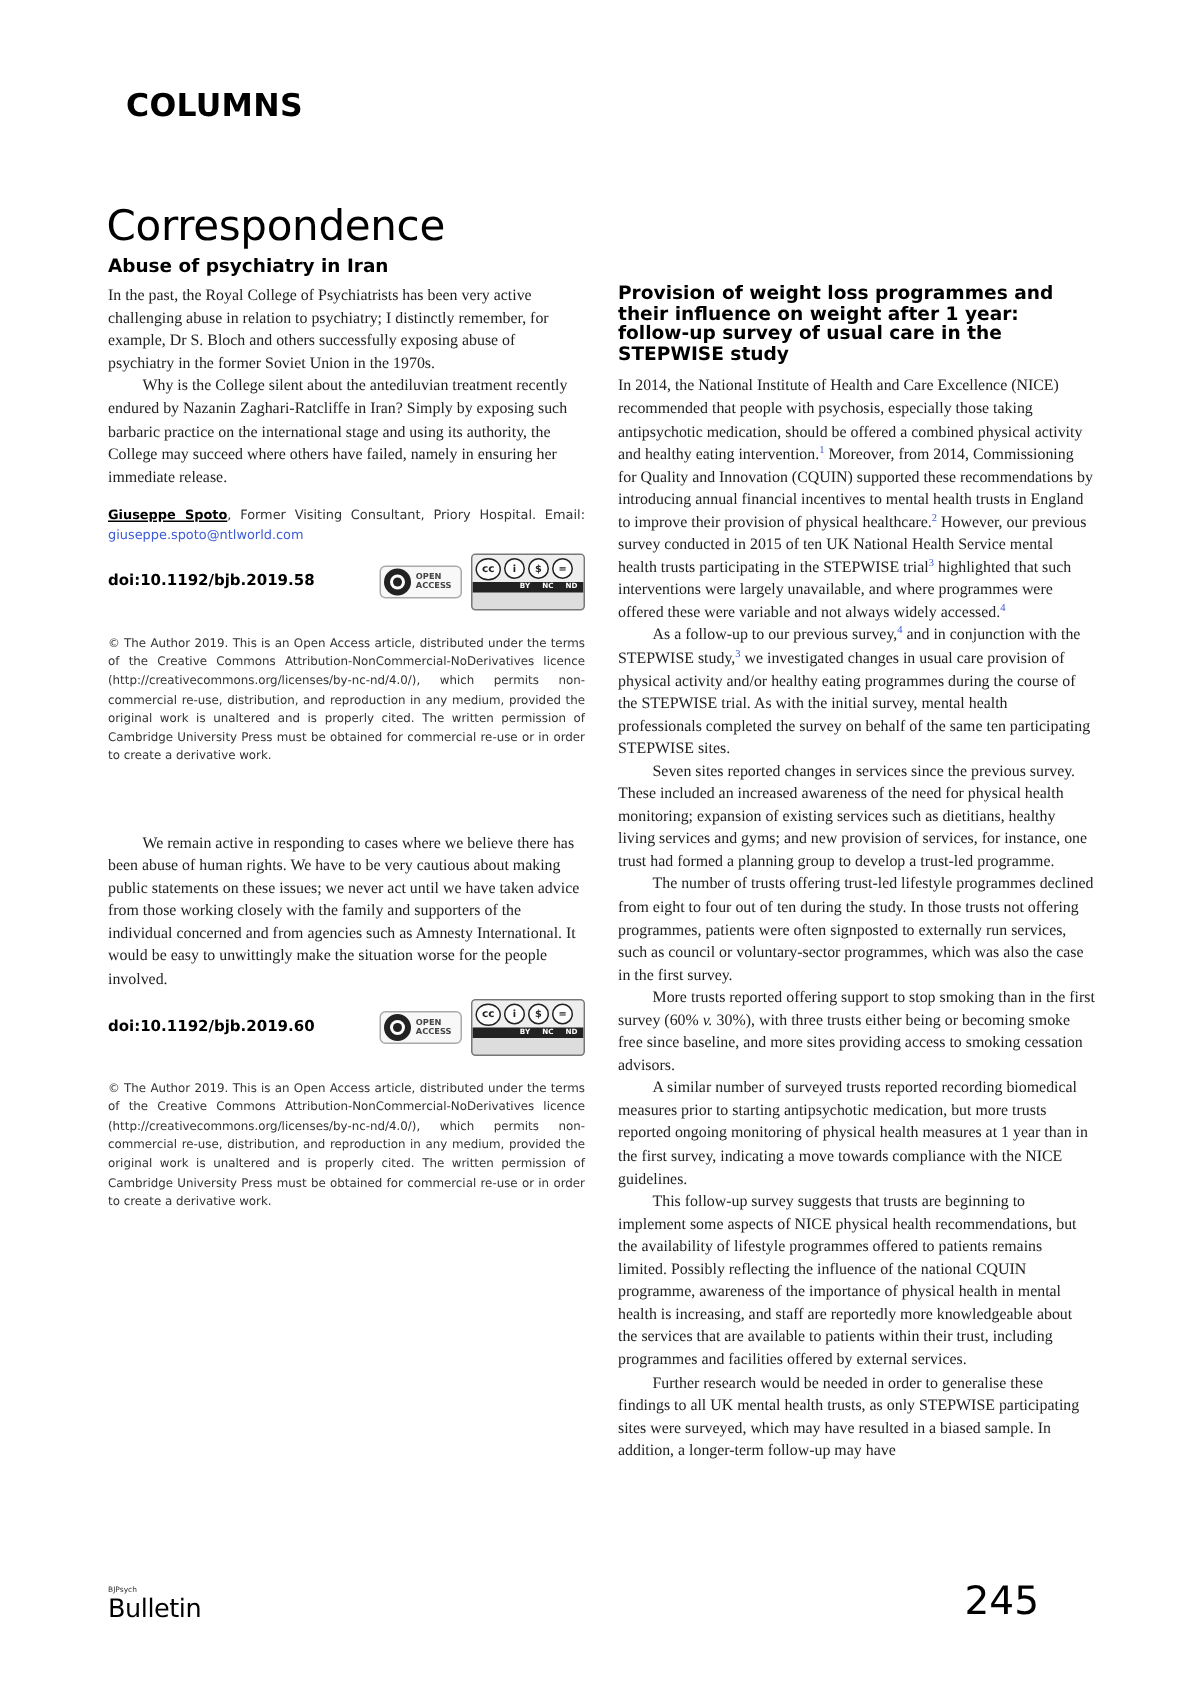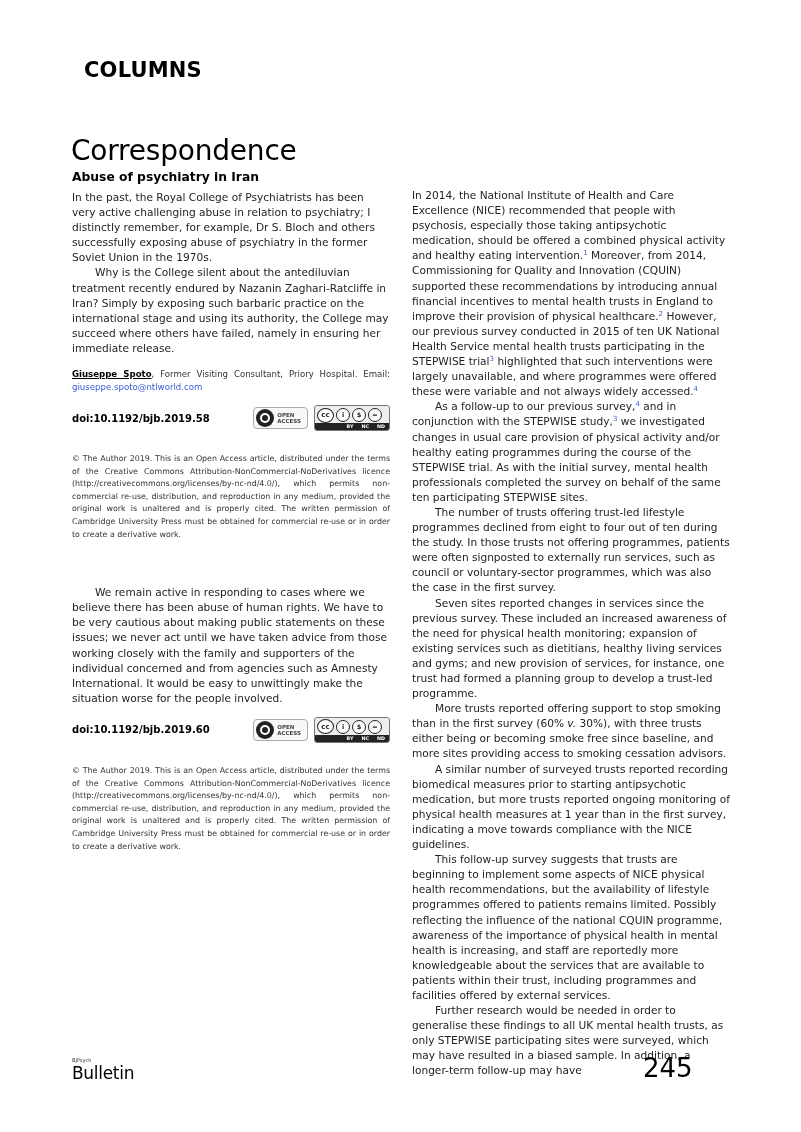--- a/index.html
+++ b/index.html
@@ -5,36 +5,36 @@
   html, body { margin: 0; padding: 0; background: #ffffff; }
   body { width: 801px; height: 1132px; position: relative; overflow: hidden;
          font-family: "DejaVu Sans", sans-serif; color: #1a1a1a; }
   .abs { position: absolute; }
   .section-label { left: 84px; top: 58px; font-size: 21px; font-weight: bold; letter-spacing: 0.2px; color: #000; }
   .page-title { left: 71px; top: 134px; font-size: 28px; font-weight: normal; color: #000; letter-spacing: -0.2px; }
   .col { position: absolute; width: 318px; }
   .col-left { left: 72px; top: 170px; }
   .col-right { left: 412px; top: 188px; width: 318px; }
   h2.art-title { margin: 0 0 6px 0; font-size: 12.3px; font-weight: bold; color: #000; line-height: 14px; }
-  .body-text { font-size: 10.6px; line-height: 15.1px; margin: 0; text-align: left; color: #222; }
+  .body-text { font-size: 10.6px; line-height: 15.1px; margin: 0; text-align: left; color: #222; font-family: Liberation Serif, serif; }
   .body-text p { margin: 0; }
   .body-text p.indent { text-indent: 23px; }
   sup.ref { color: #3b5bd6; font-size: 7px; line-height: 0; vertical-align: 4px; }
   .author-line { font-size: 8.6px; line-height: 13px; margin: 12px 0 0 0; text-align: justify; color: #333; }
   .author-line b { color: #000; text-decoration: underline; }
   .email { color: #3b5bd6; }
   .doi-row { display: flex; align-items: center; justify-content: space-between; margin-top: 10px; height: 28px; }
   .doi { font-size: 10px; font-weight: bold; color: #000; }
   .badges { display: flex; align-items: center; gap: 6px; margin-right: 0; }
   .oa-badge { display: flex; align-items: center; gap: 3px; border: 1px solid #aaa; border-radius: 4px; padding: 2px 6px 2px 2px; height: 22px; box-sizing: border-box; background: #f8f8f8; }
   .oa-circle { width: 18px; height: 18px; border-radius: 50%; background: #222; position: relative; }
   .oa-circle::after { content: ""; position: absolute; left: 4px; top: 4px; width: 10px; height: 10px; border-radius: 50%; background: #fff; }
   .oa-circle::before { content: ""; position: absolute; left: 6px; top: 6px; width: 6px; height: 6px; border-radius: 50%; background: #222; z-index: 2; }
   .oa-text { font-size: 5.5px; line-height: 6px; color: #444; font-weight: bold; }
-  .cc-badge { display: flex; flex-direction: column; border: 1px solid #777; border-radius: 3px; width: 76px; height: 26px; box-sizing: border-box; background: #ddd; overflow: hidden; }
+  .cc-badge { display: flex; flex-direction: column; border: 1px solid #777; border-radius: 3px; width: 76px; height: 38px; box-sizing: border-box; background: #ddd; overflow: hidden; }
   .cc-icons { display: flex; align-items: center; gap: 2px; padding: 1px 2px 0 2px; height: 17px; background: #eee; }
   .cc-ic { width: 14px; height: 14px; border: 1.5px solid #222; border-radius: 50%; font-size: 6.5px; font-weight: bold; display: flex; align-items: center; justify-content: center; box-sizing: border-box; background: #fff; color: #222; }
   .cc-ic.main { width: 17px; height: 15px; font-size: 7px; }
   .cc-labels { display: flex; justify-content: flex-end; gap: 8px; background: #222; color: #fff; font-size: 4.8px; font-weight: bold; height: 7px; line-height: 7px; padding-right: 4px; }
   .license { font-size: 7.9px; line-height: 12.6px; color: #333; text-align: justify; margin-top: 21px; }
   .spacer-left2 { margin-top: 44px; }
   .footer-logo { left: 72px; top: 1057px; }
   .logo-small { font-size: 5px; color: #333; line-height: 6px; }
   .logo-big { font-size: 17px; color: #000; line-height: 20px; letter-spacing: -0.3px; }
   .page-number { left: 643px; top: 1053px; font-size: 26px; color: #000; }
@@ -104,25 +104,26 @@
           </div>
         </div>
       </div>
     </div>
     <div class="license">© The Author 2019. This is an Open Access article, distributed under the terms of the Creative Commons Attribution-NonCommercial-NoDerivatives licence (http://creativecommons.org/licenses/by-nc-nd/4.0/), which permits non-commercial re-use, distribution, and reproduction in any medium, provided the original work is unaltered and is properly cited. The written permission of Cambridge University Press must be obtained for commercial re-use or in order to create a derivative work.</div>
   </article>
 </div>
 
 <div class="col col-right">
   <article>
+    <h2 class="art-title" style="font-size:12.4px;line-height:13.6px;margin-bottom:8px;">Provision of weight loss programmes and their influence on weight after 1 year: follow-up survey of usual care in the STEPWISE study</h2>
     <div class="body-text">
       <p><span>In 2014, the National Institute of Health and Care Excellence (NICE) recommended that people with psychosis, especially those taking antipsychotic medication, should be offered a combined physical activity and healthy eating intervention.</span><sup class="ref">1</sup><span> Moreover, from 2014, Commissioning for Quality and Innovation (CQUIN) supported these recommendations by introducing annual financial incentives to mental health trusts in England to improve their provision of physical healthcare.</span><sup class="ref">2</sup><span> However, our previous survey conducted in 2015 of ten UK National Health Service mental health trusts participating in the STEPWISE trial</span><sup class="ref">3</sup><span> highlighted that such interventions were largely unavailable, and where programmes were offered these were variable and not always widely accessed.</span><sup class="ref">4</sup></p>
       <p class="indent"><span>As a follow-up to our previous survey,</span><sup class="ref">4</sup><span> and in conjunction with the STEPWISE study,</span><sup class="ref">3</sup><span> we investigated changes in usual care provision of physical activity and/or healthy eating programmes during the course of the STEPWISE trial. As with the initial survey, mental health professionals completed the survey on behalf of the same ten participating STEPWISE sites.</span></p>
+      <p class="indent">Seven sites reported changes in services since the previous survey. These included an increased awareness of the need for physical health monitoring; expansion of existing services such as dietitians, healthy living services and gyms; and new provision of services, for instance, one trust had formed a planning group to develop a trust-led programme.</p>
       <p class="indent">The number of trusts offering trust-led lifestyle programmes declined from eight to four out of ten during the study. In those trusts not offering programmes, patients were often signposted to externally run services, such as council or voluntary-sector programmes, which was also the case in the first survey.</p>
-      <p class="indent">Seven sites reported changes in services since the previous survey. These included an increased awareness of the need for physical health monitoring; expansion of existing services such as dietitians, healthy living services and gyms; and new provision of services, for instance, one trust had formed a planning group to develop a trust-led programme.</p>
       <p class="indent"><span>More trusts reported offering support to stop smoking than in the first survey (60% </span><i>v.</i><span> 30%), with three trusts either being or becoming smoke free since baseline, and more sites providing access to smoking cessation advisors.</span></p>
       <p class="indent">A similar number of surveyed trusts reported recording biomedical measures prior to starting antipsychotic medication, but more trusts reported ongoing monitoring of physical health measures at 1 year than in the first survey, indicating a move towards compliance with the NICE guidelines.</p>
       <p class="indent">This follow-up survey suggests that trusts are beginning to implement some aspects of NICE physical health recommendations, but the availability of lifestyle programmes offered to patients remains limited. Possibly reflecting the influence of the national CQUIN programme, awareness of the importance of physical health in mental health is increasing, and staff are reportedly more knowledgeable about the services that are available to patients within their trust, including programmes and facilities offered by external services.</p>
       <p class="indent">Further research would be needed in order to generalise these findings to all UK mental health trusts, as only STEPWISE participating sites were surveyed, which may have resulted in a biased sample. In addition, a longer-term follow-up may have</p>
     </div>
   </article>
 </div>
 
 <div class="abs footer-logo">
   <div class="logo-small">BJPsych</div>

